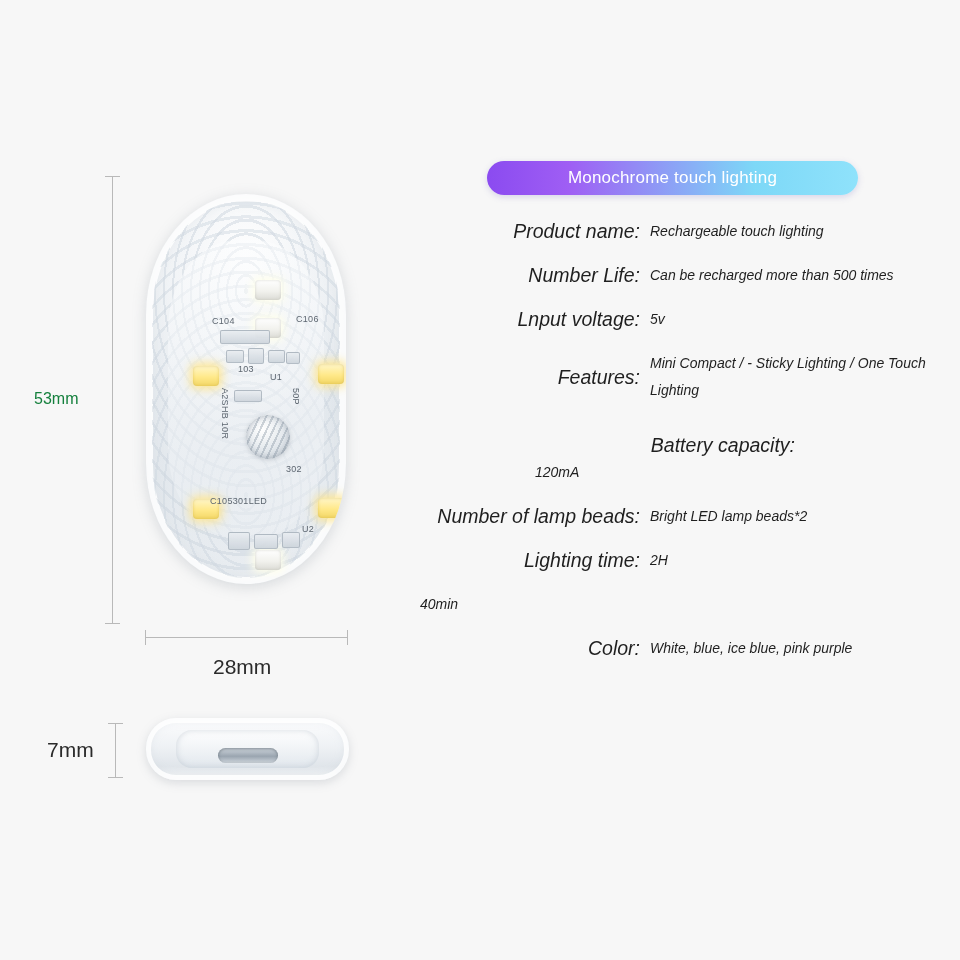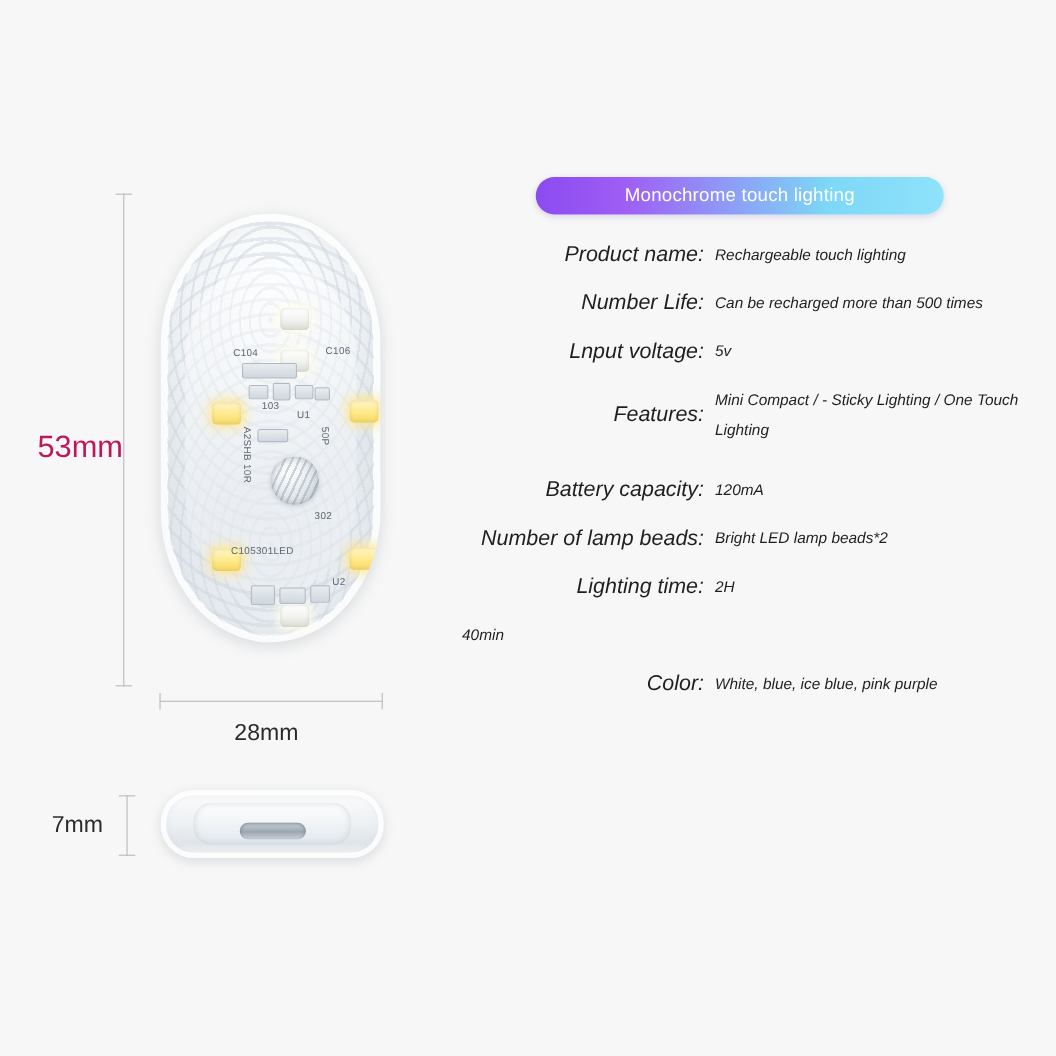--- a/index.html
+++ b/index.html
@@ -45,22 +45,22 @@
     width: 15px;
     height: 1px;
     background: #b9b9b9;
   }
   .dim-vert::before { top: 0; }
   .dim-vert::after { bottom: 0; }
   .label-53 {
     position: absolute;
     left: 34px;
     top: 390px;
-    font-size: 28px;
-    color: #be185d;
+    font-size: 16px;
+    color: #15803d;
   }
 
   
   .dim-horz {
     position: absolute;
     left: 145px;
     top: 637px;
     width: 203px;
     height: 1px;
     background: #b9b9b9;
@@ -305,21 +305,21 @@
     font-size: 19.5px;
     color: #1f1f1f;
     line-height: 27px;
   }
   .spec-value {
     width: 310px;
     font-size: 14px;
     color: #1f1f1f;
     line-height: 27px;
   }
-  .spec-row.gap-before { margin-top: 28px; }
+  .spec-row.gap-before { margin-top: 28px; flex-direction: column; }
   .spec-row.tight { margin-bottom: 22px; }
 </style>
 </head>
 <body>
 
 <div class="page">
 
   <div class="left-panel">
 
     <div class="dim-vert"></div>

